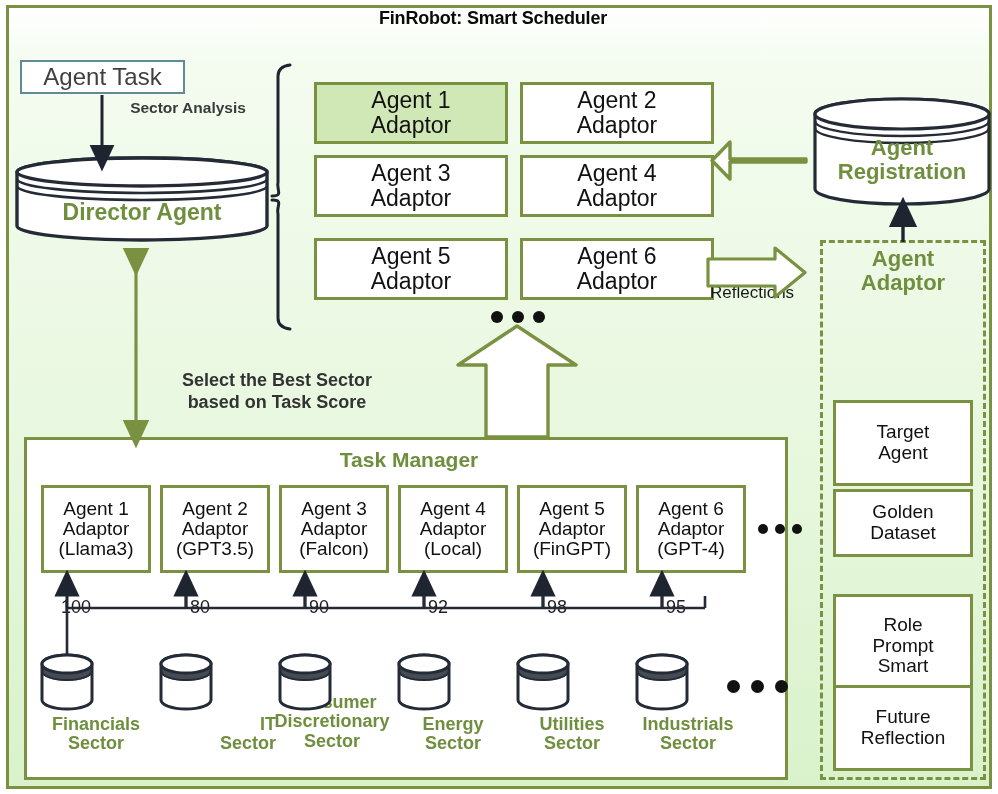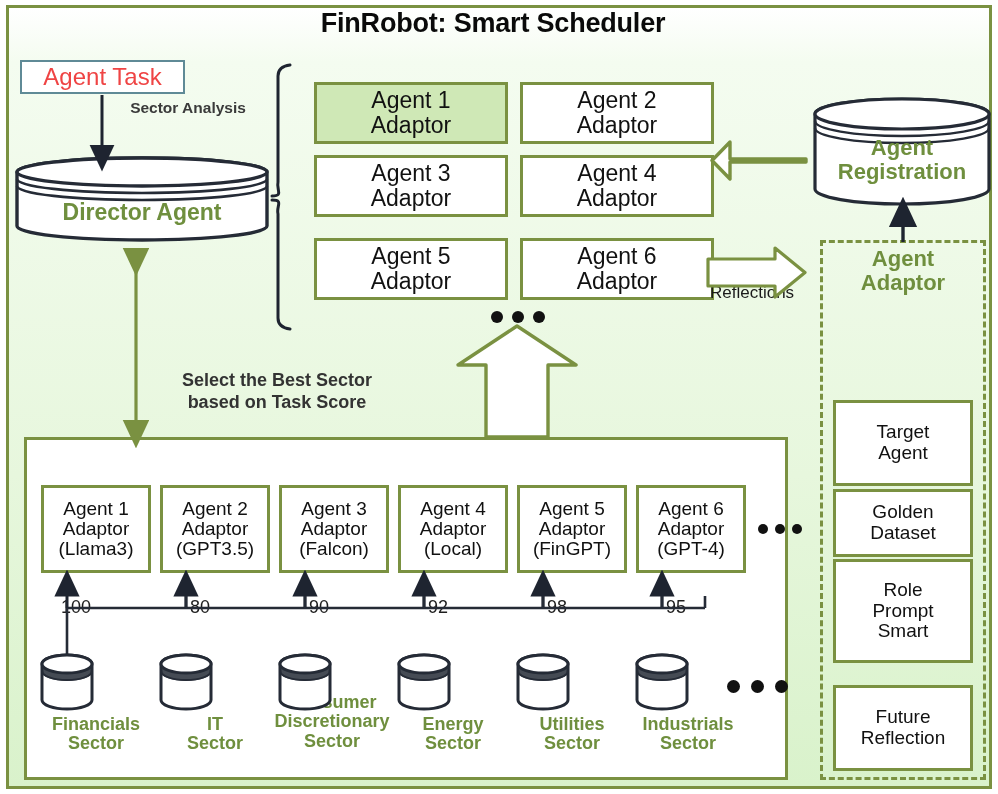--- a/index.html
+++ b/index.html
@@ -24,35 +24,35 @@
     width: 986px; height: 784px;
     border: 3px solid #7a9141;
     box-sizing: border-box;
     background: linear-gradient(180deg, #ffffff 0%, #f4fcf0 7%, #e7f7dd 60%, #d9f2cb 100%);
   }
   .title {
     position: absolute;
     left: 0; top: 8px;
     width: 986px;
     text-align: center;
-    font-size: 27px;
+    font-size: 18px;
     font-weight: bold;
     color: #0a0a0a;
     letter-spacing: -0.2px;
   }
   
   #agent-task {
     position: absolute;
     left: 20px; top: 60px;
     width: 165px; height: 34px;
     border: 2px solid #5f8a96;
     background: #ffffff;
     box-sizing: border-box;
     font-size: 24px;
-    color: #ef4444;
+    color: #404040;
     display: flex; align-items: center; justify-content: center;
   }
   .lbl-provide {
     position: absolute;
     left: 88px; top: 99px;
     width: 200px;
     text-align: center;
     font-size: 15.5px;
     font-weight: bold;
     color: #3a3a3a;
@@ -287,32 +287,33 @@
       <div>Adaptor</div>
     </div>
     <div class="aap-item" style="top:157px; height:86px;">
       <span>Target</span>
       <span>Agent</span>
     </div>
     <div class="aap-item" style="top:246px; height:68px;">
       <span>Golden</span>
       <span>Dataset</span>
     </div>
-    <div class="aap-item" style="top:316px; height:104px;">
+    <div class="aap-item" style="top:351px; height:104px;">
       <span>Role</span>
       <span>Prompt</span>
       <span>Smart</span>
     </div>
     <div class="aap-item" style="top:442px; height:86px;">
       <span>Future</span>
       <span>Reflection</span>
     </div>
   </div>
 
   <div id="task-manager">
+    <div class="tm-title">Task Manager</div>
 
     <div class="tm-agent-box" style="left:14px;  top:45px;">
       <span>Agent 1</span>
       <span>Adaptor</span>
       <span>(Llama3)</span>
     </div>
     <div class="tm-agent-box" style="left:133px; top:45px;">
       <span>Agent 2</span>
       <span>Adaptor</span>
       <span>(GPT3.5)</span>
@@ -354,21 +355,21 @@
     <div class="dots" style="left:700px; top:240px; gap:11px;">
       <i style="width:13px;height:13px;"></i>
         <i style="width:13px;height:13px;"></i>
         <i style="width:13px;height:13px;"></i>
     </div>
 
     <div class="sector-lbl" style="left:8px;   top:275px;">
       <div>Financials</div>
       <div>Sector</div>
     </div>
-    <div class="sector-lbl" style="left:127px; top:275px;">
+    <div class="sector-lbl" style="left:127px; top:275px;text-align:right;">
       <div>IT</div>
       <div>Sector</div>
     </div>
     <div class="sector-lbl" style="left:244px; top:253px;">
       <div>Consumer</div>
       <div>Discretionary</div>
       <div>Sector</div>
     </div>
     <div class="sector-lbl" style="left:365px; top:275px;">
       <div>Energy</div>

